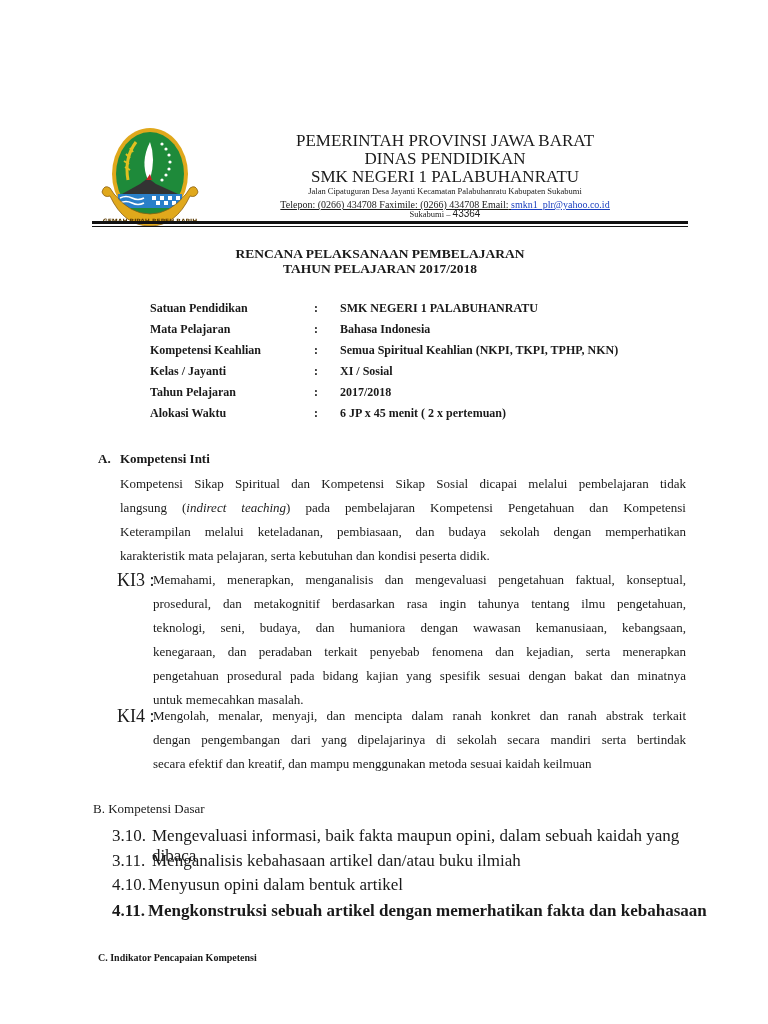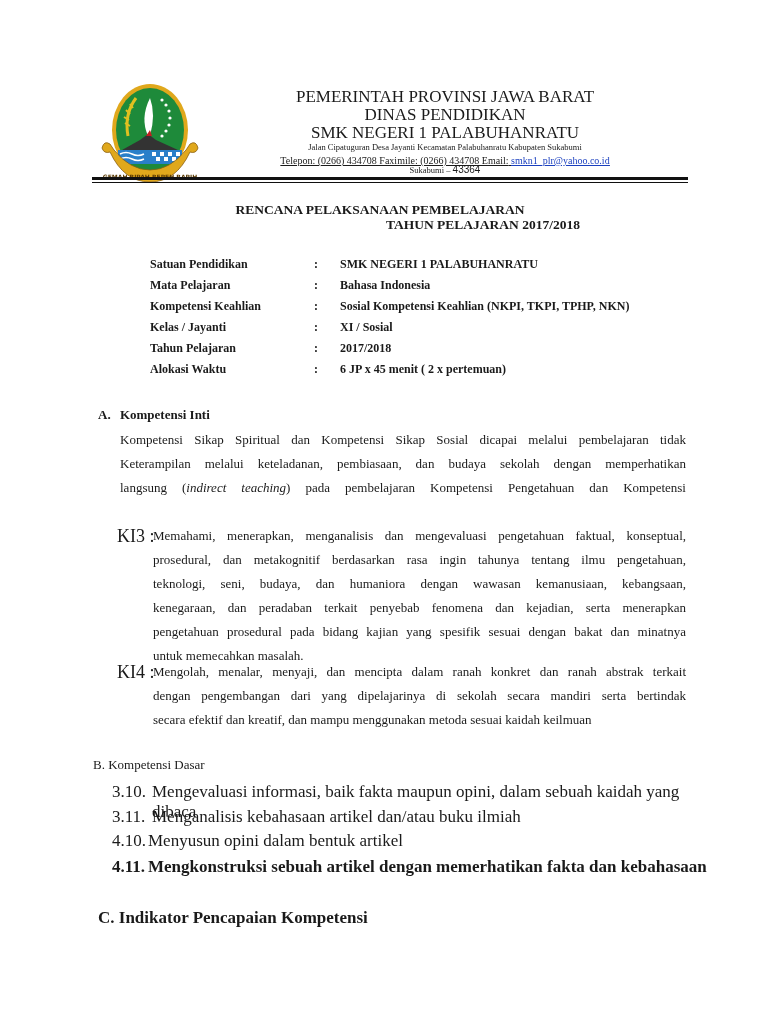--- a/index.html
+++ b/index.html
@@ -1,58 +1,58 @@
 <!DOCTYPE html>
 <html><head>
 <meta charset="utf-8">
 <style>
   html, body { margin: 0; padding: 0; background: #ffffff; }
   body { width: 768px; height: 1024px; position: relative; overflow: hidden;
          font-family: "Liberation Serif", "DejaVu Serif", serif; color: #1a1a1a; }
-  .abs { position: absolute; }
+  .abs { position: absolute; margin-top: 44px; }
 
   
   .logo { left: 100px; top: 78px; width: 100px; height: 112px; }
   .lh { left: 230px; width: 430px; text-align: center; line-height: 1; }
   .lh1 { top: 88px; font-size: 17px; }
   .lh2 { top: 106px; font-size: 17px; }
   .lh3 { top: 124px; font-size: 17px; }
   .lh4 { top: 143px; font-size: 8.5px; }
   .lh5 { top: 156px; font-size: 10px; text-decoration: underline; }
   .lh6 { top: 165px; font-size: 8.5px; }
   .lh6 .zip { font-family: "Liberation Sans", sans-serif; font-size: 10px; }
   .link { color: #1a3fbf; text-decoration: underline; }
   .rule-thick { left: 92px; top: 177px; width: 596px; height: 3px; background: #111; }
   .rule-thin { left: 92px; top: 182px; width: 596px; height: 1px; background: #111; }
 
   
   .title { left: 180px; width: 400px; text-align: center; font-weight: bold; font-size: 13.5px; }
   .t1 { top: 202px; }
-  .t2 { top: 217px; text-align: right; }
+  .t2 { top: 217px; }
 
   
   .idrow { left: 150px; height: 20px; font-weight: bold; font-size: 12px; width: 560px; }
   .idrow .lbl { position: absolute; left: 0; }
   .idrow .colon { position: absolute; left: 164px; }
   .idrow .val { position: absolute; left: 190px; }
 
   
   .sec-head { font-size: 13px; }
   .para { left: 120px; width: 566px; font-size: 13px; line-height: 24px; text-align: justify; }
   .para .line { display: block; text-align: justify; text-align-last: justify; height: 24px; white-space: nowrap; }
   .para .line.last { text-align-last: left; }
   .ki-label { left: 117px; font-size: 18px; }
   .ki-body { left: 153px; width: 533px; font-size: 13px; line-height: 24px; }
   .ki-body .line { display: block; text-align: justify; text-align-last: justify; height: 24px; white-space: nowrap; }
   .ki-body .line.last { text-align-last: left; }
 
   .kd-item { font-size: 17px; }
   .kd-num { position: absolute; left: 0; }
   .kd-text { position: absolute; }
-  .secC { left: 98px; top: 908px; font-weight: bold; font-size: 17px; }
+  .secC { left: 98px; top: 908px; font-weight: bold; font-size: 10px; }
 </style>
 </head>
 <body>
 
 <div class="abs logo">
   <svg width="100" height="112" viewBox="0 0 100 112">
 
     <ellipse cx="50" cy="52" rx="38" ry="46" fill="#e0a81c"></ellipse>
     <ellipse cx="50" cy="52" rx="34" ry="42" fill="#1e8a3a"></ellipse>
 
@@ -116,21 +116,21 @@
     <span class="val">SMK NEGERI 1 PALABUHANRATU</span>
   </div>
   <div class="abs idrow" style="top:278px">
     <span class="lbl">Mata Pelajaran</span>
     <span class="colon">:</span>
     <span class="val">Bahasa Indonesia</span>
   </div>
   <div class="abs idrow" style="top:299px">
     <span class="lbl">Kompetensi Keahlian</span>
     <span class="colon">:</span>
-    <span class="val">Sosial Kompetensi Keahlian (NKPI, TKPI, TPHP, NKN)</span>
+    <span class="val">Semua Spiritual Keahlian (NKPI, TKPI, TPHP, NKN)</span>
   </div>
   <div class="abs idrow" style="top:320px">
     <span class="lbl">Kelas / Jayanti</span>
     <span class="colon">:</span>
     <span class="val">XI / Sosial</span>
   </div>
   <div class="abs idrow" style="top:341px">
     <span class="lbl">Tahun Pelajaran</span>
     <span class="colon">:</span>
     <span class="val">2017/2018</span>
@@ -142,22 +142,23 @@
   </div>
 </div>
 
 <div class="abs sec-head" style="left:98px; top:407px; font-weight:bold;">
   <span>A.</span>
   <span style="margin-left:6px">Kompetensi Inti</span>
 </div>
 
 <div class="abs para" style="top:428px">
   <span class="line">Kompetensi Sikap Spiritual dan Kompetensi Sikap Sosial dicapai melalui pembelajaran tidak</span>
+  <span class="line"><span>langsung (</span><i>indirect teaching</i><span>) pada pembelajaran Kompetensi Pengetahuan dan Kompetensi</span></span>
   <span class="line">Keterampilan melalui keteladanan, pembiasaan, dan budaya sekolah dengan memperhatikan</span>
-  <span class="line"><span>langsung (</span><i>indirect teaching</i><span>) pada pembelajaran Kompetensi Pengetahuan dan Kompetensi</span></span>
+  <span class="line last">karakteristik mata pelajaran, serta kebutuhan dan kondisi peserta didik.</span>
 </div>
 
 <div class="abs ki-label" style="top:524px; line-height:24px;">KI3 :</div>
 <div class="abs ki-body" style="top:524px">
   <span class="line">Memahami, menerapkan, menganalisis dan mengevaluasi pengetahuan faktual, konseptual,</span>
   <span class="line">prosedural, dan metakognitif berdasarkan rasa ingin tahunya  tentang ilmu pengetahuan,</span>
   <span class="line">teknologi, seni, budaya, dan humaniora dengan wawasan kemanusiaan,  kebangsaan,</span>
   <span class="line">kenegaraan, dan peradaban terkait penyebab fenomena dan kejadian, serta menerapkan</span>
   <span class="line">pengetahuan prosedural pada bidang kajian yang spesifik sesuai dengan bakat dan minatnya</span>
   <span class="line last">untuk memecahkan masalah.</span>

